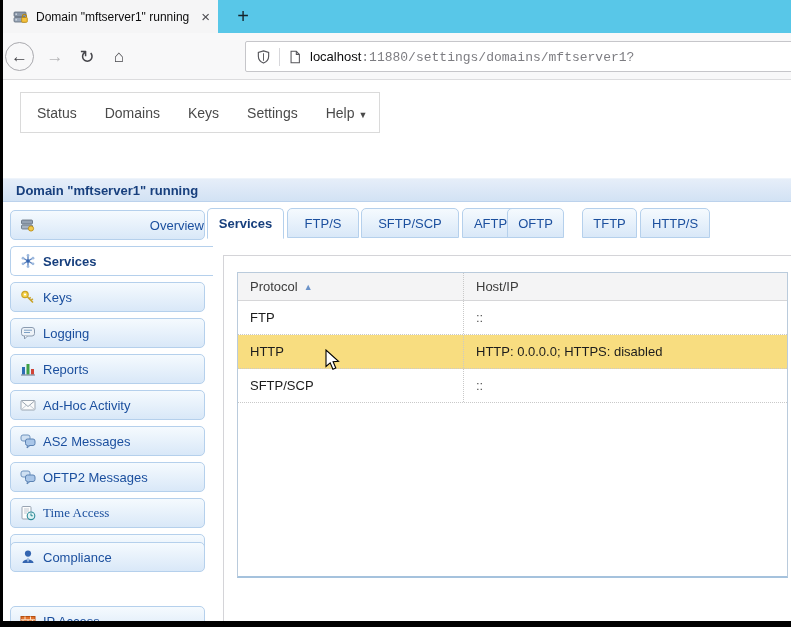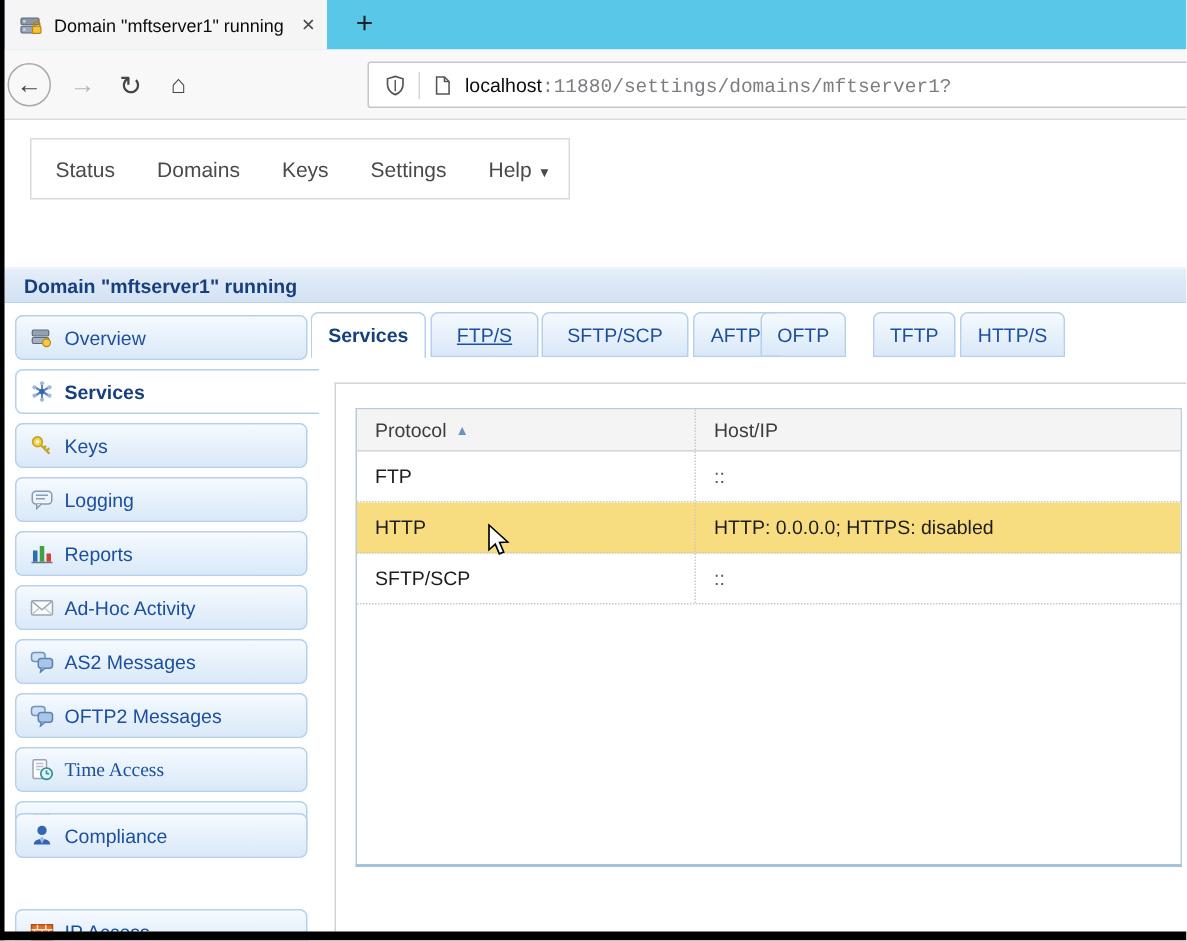--- a/index.html
+++ b/index.html
@@ -115,21 +115,21 @@
       <span class="menu-item">Domains</span>
       <span class="menu-item">Keys</span>
       <span class="menu-item">Settings</span>
       <span class="menu-item"><span>Help</span><span class="menu-caret">▼</span></span>
     </div>
 
     <div class="pageheader">
       <span>Domain "mftserver1" running</span>
     </div>
 
-    <div class="side-item" style="top:130px;">
+    <div class="side-item" style="top:130px;justify-content:space-between;">
       <svg width="16" height="16" viewBox="0 0 16 16">
         <rect x="1.5" y="3" width="11" height="4" rx="1" fill="#94a1b2" stroke="#5d6a7a" stroke-width="0.8"></rect>
         <rect x="1.5" y="8" width="11" height="4" rx="1" fill="#a6b2c2" stroke="#5d6a7a" stroke-width="0.8"></rect>
         <circle cx="11" cy="11.5" r="2.6" fill="#f2ca4c" stroke="#b8860b" stroke-width="0.8"></circle>
       </svg>
       <span class="lbl">Overview</span>
     </div>
 
     <div class="side-item selected" style="top:166px;">
       <svg width="16" height="16" viewBox="0 0 16 16">
@@ -237,21 +237,21 @@
         <rect x="1" y="3.5" width="14" height="10" fill="#e2702a" stroke="#b34f12" stroke-width="1"></rect>
         <path d="M1,6.8 h14 M1,10.2 h14" stroke="#f7e1c8" stroke-width="1"></path>
         <path d="M5,3.5 v3.3 M10.5,3.5 v3.3 M3,6.8 v3.4 M8,6.8 v3.4 M12.5,6.8 v3.4 M5,10.2 v3.3 M10.5,10.2 v3.3" stroke="#f7e1c8" stroke-width="1"></path>
       </svg>
       <span class="lbl">IP Access</span>
     </div>
 
     <div class="ctab active" style="left:204px; width:77px;">
         <span>Services</span>
       </div>
-    <div class="ctab" style="left:284px; width:72px;text-decoration:underline;">
+    <div class="ctab" style="left:284px; width:72px;">
         <span>FTP/S</span>
       </div>
     <div class="ctab" style="left:358px; width:98px;">
         <span>SFTP/SCP</span>
       </div>
     <div class="ctab" style="left:459px; width:57px;">
         <span>AFTP</span>
       </div>
     <div class="ctab" style="left:504px; width:57px;">
         <span>OFTP</span>

